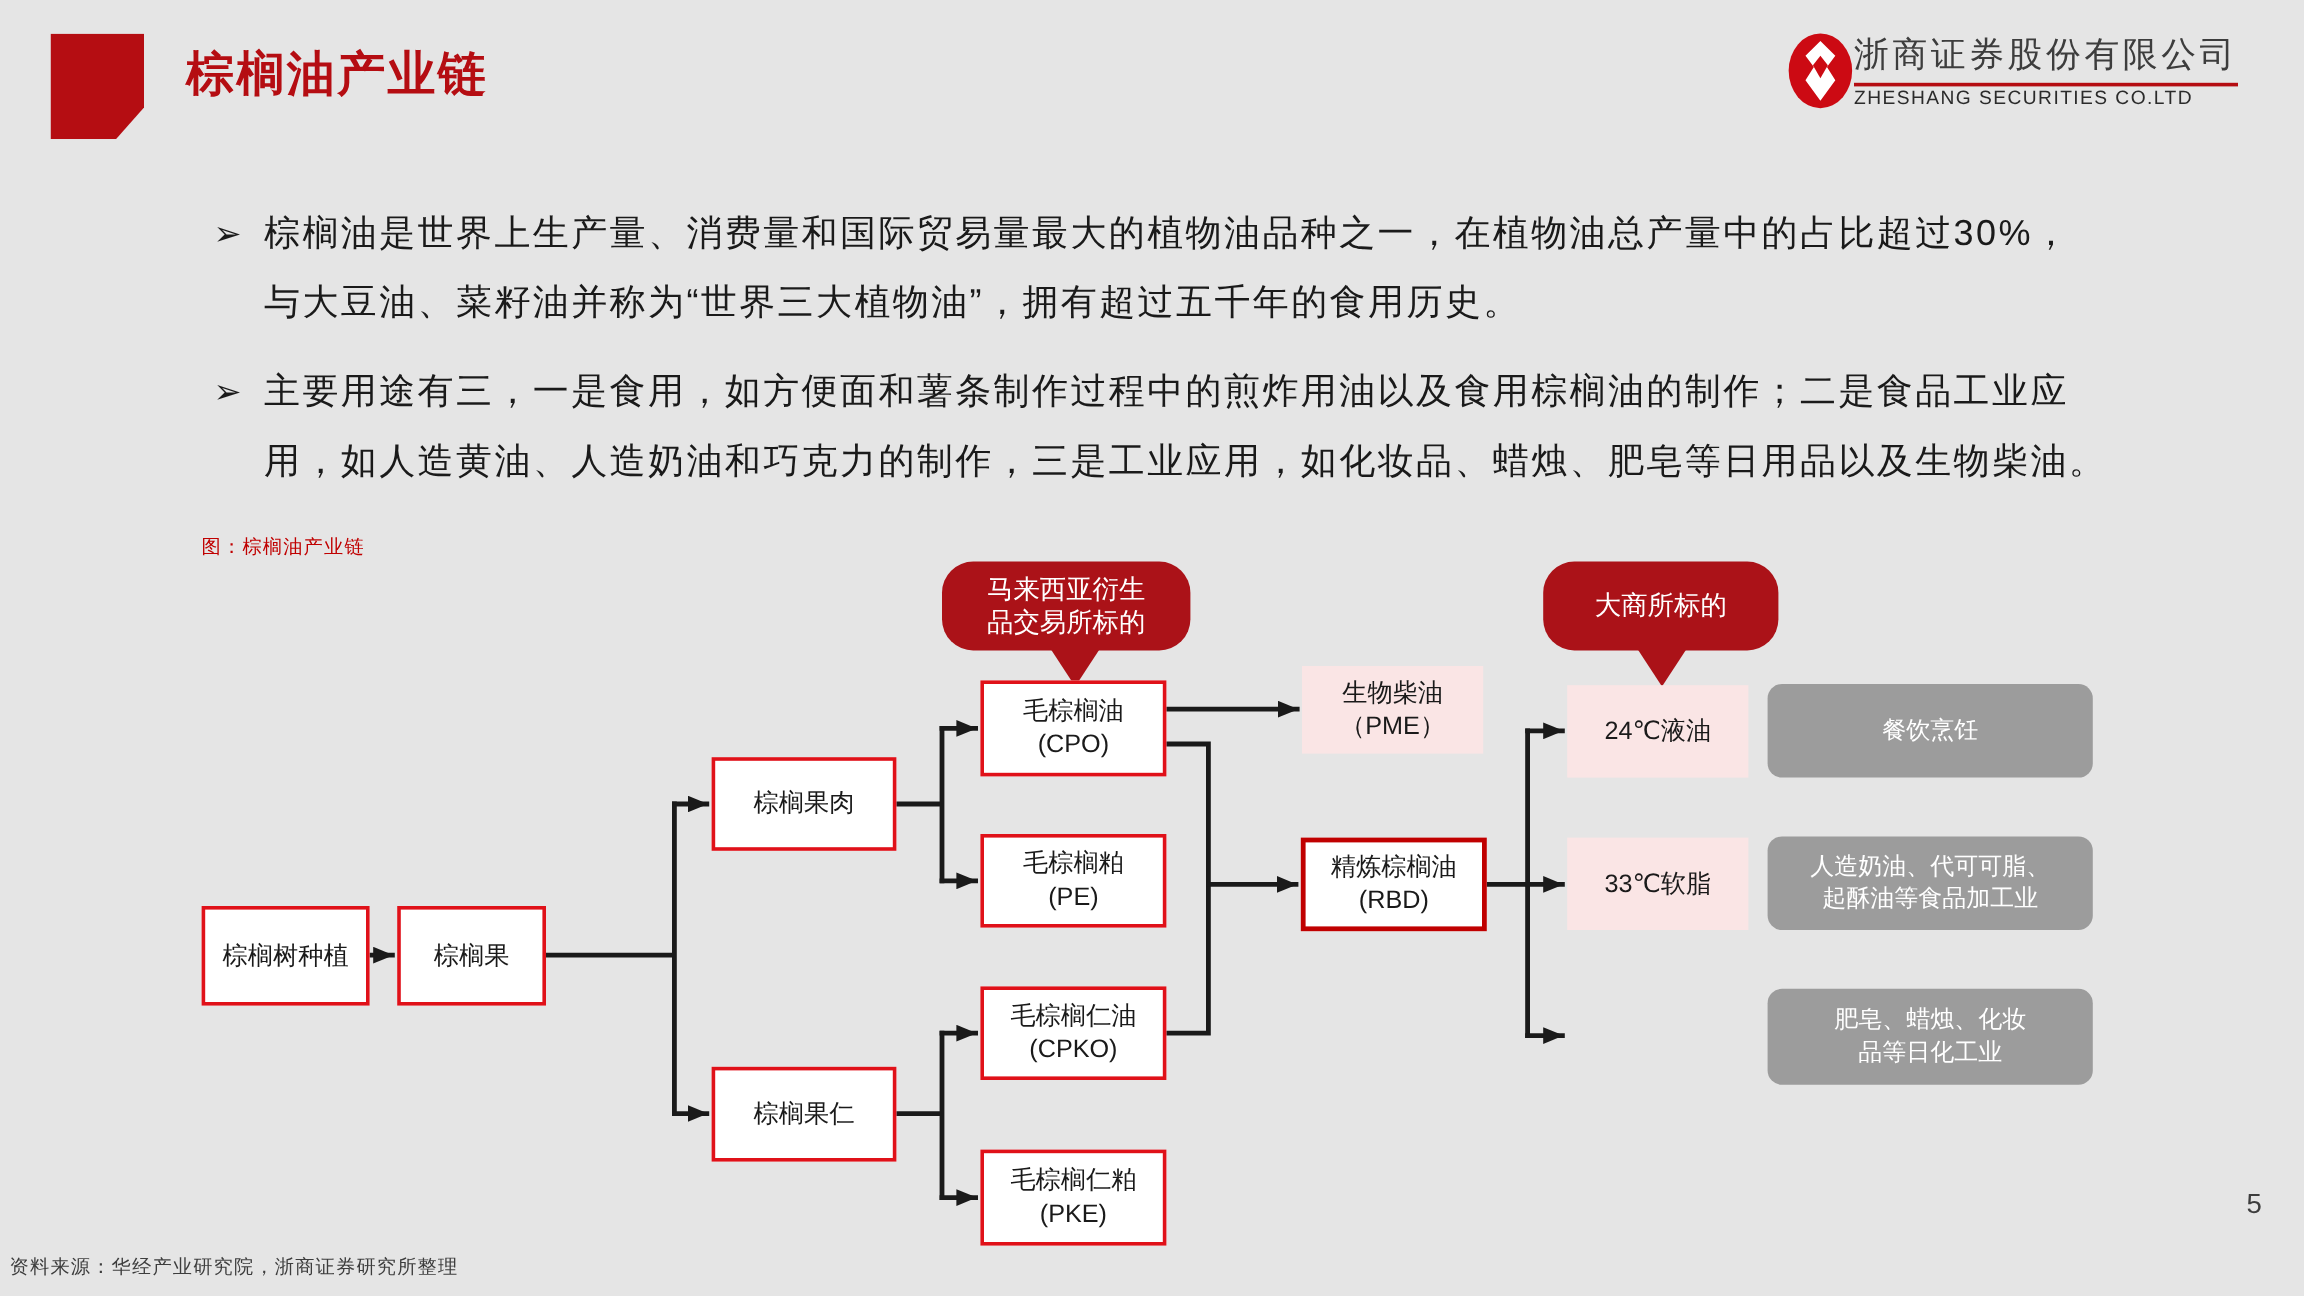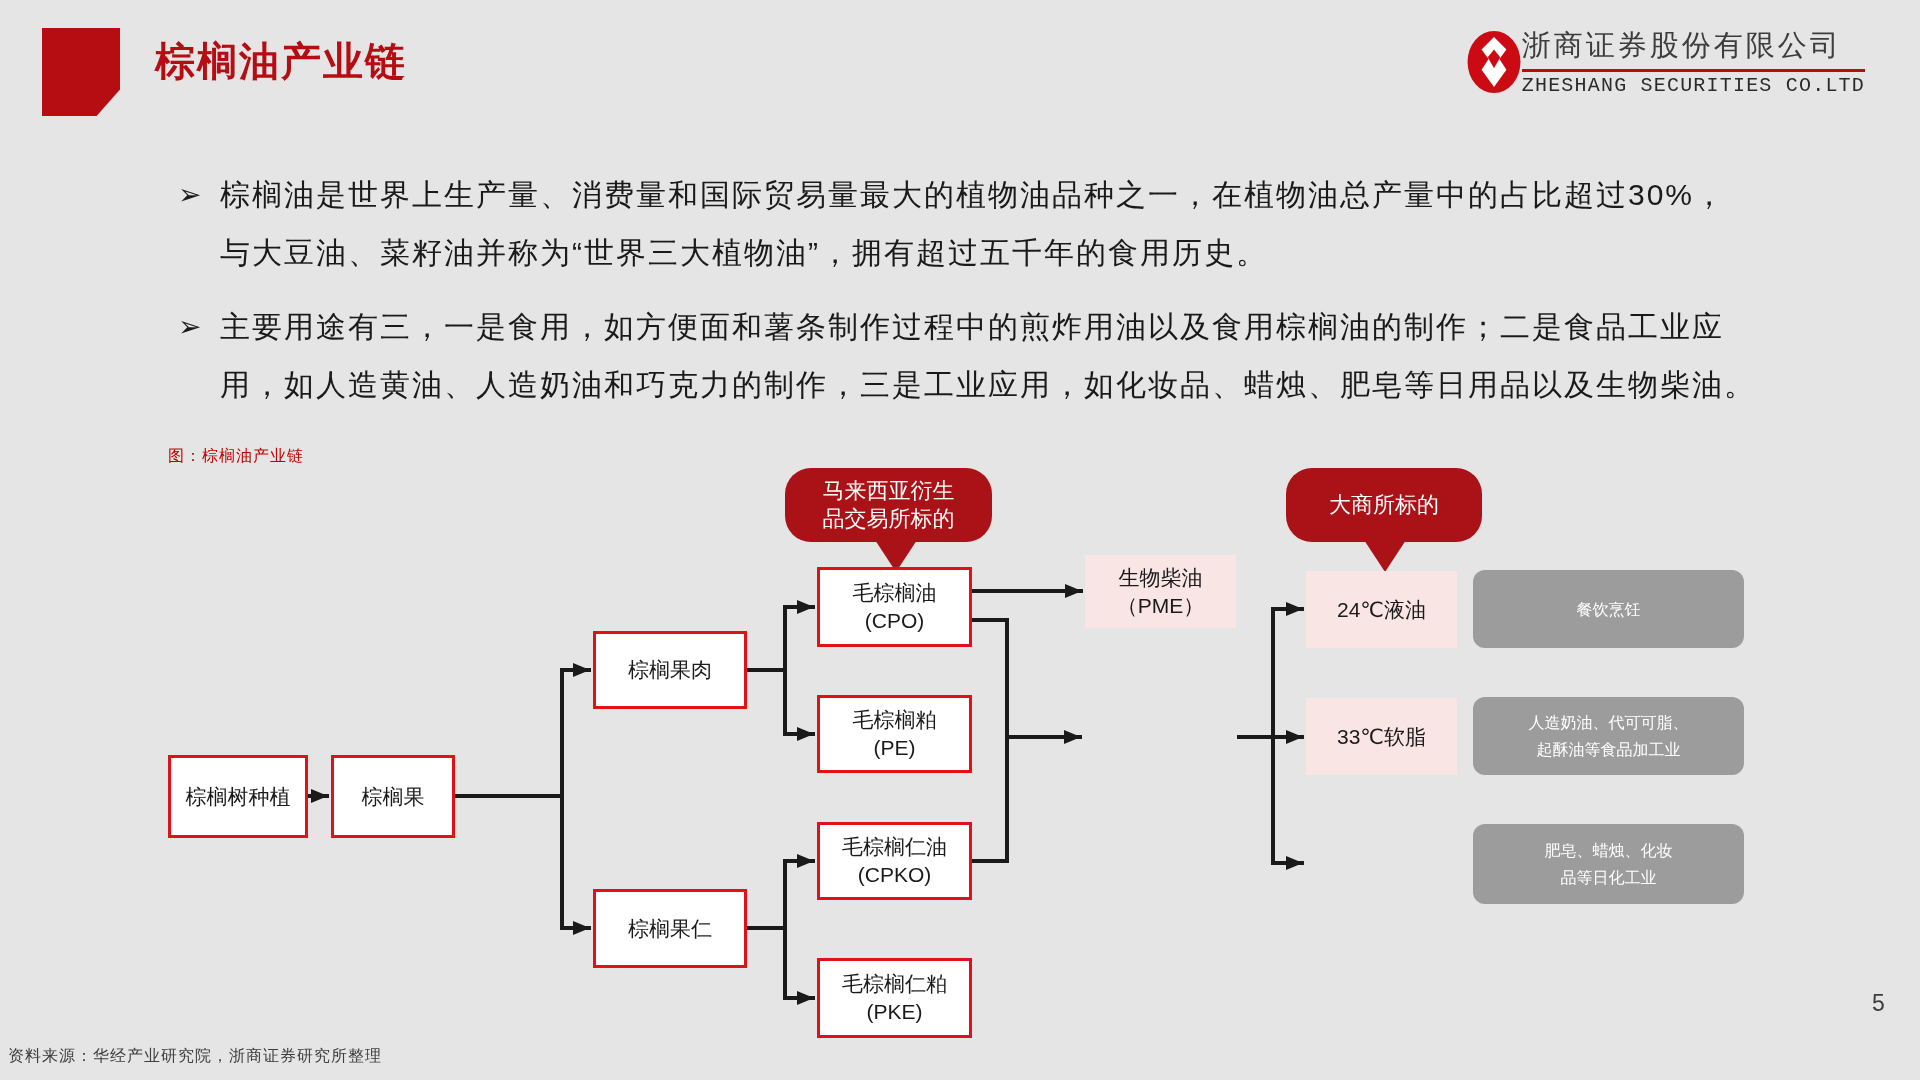--- a/index.html
+++ b/index.html
@@ -10,41 +10,41 @@
   .corner-mark{position:absolute;left:42px;top:28px;width:78px;height:88px;
     background:var(--accent-red,#B50D12);
     clip-path:polygon(0 0,100% 0,100% 70%,70% 100%,0 100%);}
   .title{position:absolute;left:155px;top:34px;margin:0;font-size:40px;font-weight:bold;
     color:var(--accent-red,#B50D12);letter-spacing:2px;}
   .brand{position:absolute;right:55px;top:26px;display:flex;align-items:center;}
   .brand-icon{width:56px;height:66px;flex:0 0 auto;}
   .brand-cn{font-family:"Liberation Serif","DejaVu Serif",serif;font-size:29px;color:#3d3d3d;
     letter-spacing:3px;white-space:nowrap;}
   .brand-rule{height:3px;background:var(--accent-red,#B50D12);margin:3px 0 2px 0;}
-  .brand-en{font-family:Liberation Mono, monospace;font-size:20px;color:#2b2b2b;
+  .brand-en{font-family:Liberation Sans, sans-serif;font-size:16px;color:#2b2b2b;
     letter-spacing:1.2px;white-space:nowrap;}
 
   
   .bullets{position:absolute;left:178px;top:166px;width:1640px;}
   .bullet{display:flex;margin-bottom:16px;}
   .bullet-marker{flex:0 0 42px;font-size:28px;line-height:58px;color:#1a1a1a;}
   .bullet-text{font-size:30px;line-height:58px;letter-spacing:2px;color:#1a1a1a;}
 
   
   .caption{position:absolute;left:168px;top:446px;font-size:16px;font-weight:normal;
     color:var(--caption-red,#C00000);letter-spacing:1px;}
 
   
   .connectors{position:absolute;left:0;top:0;width:1920px;height:1080px;pointer-events:none;}
   .node{position:absolute;display:flex;align-items:center;justify-content:center;text-align:center;
     font-size:21px;line-height:28px;white-space:pre-line;box-sizing:border-box;color:#1a1a1a;}
   .node.red{background:#fff;border:3px solid var(--box-border-red,#E01119);}
   .node.red-dark{background:#fff;border:4px solid var(--rbd-border-red,#C00000);}
   .node.pink{background:var(--pink-fill,#FAE5E5);border:none;}
-  .node.gray{background:var(--gray-fill,#9C9C9C);border:none;border-radius:12px;color:#fff;font-size:16px;line-height:27px;}
+  .node.gray{background:var(--gray-fill,#9C9C9C);border:none;border-radius:12px;color:#fff;font-size:20px;line-height:27px;}
 
   .callout{position:absolute;background:var(--callout-red,#AB1218);border-radius:26px;
     display:flex;align-items:center;justify-content:center;}
   .callout-text{color:#fff;font-size:22px;line-height:28px;text-align:center;white-space:pre-line;}
   .callout-tail{position:absolute;bottom:-30px;width:0;height:0;
     border-left:21px solid transparent;border-right:21px solid transparent;
     border-top:32px solid var(--callout-red,#AB1218);}
 
   
   .source{position:absolute;left:8px;top:1046px;font-size:16px;color:#3d3d3d;letter-spacing:1px;}
@@ -140,20 +140,22 @@
   <div class="node red" style="left:817px;top:567px;width:155px;height:80px">毛棕榈油
 (CPO)</div>
   <div class="node red" style="left:817px;top:695px;width:155px;height:78px">毛棕榈粕
 (PE)</div>
   <div class="node red" style="left:817px;top:822px;width:155px;height:78px">毛棕榈仁油
 (CPKO)</div>
   <div class="node red" style="left:817px;top:958px;width:155px;height:80px">毛棕榈仁粕
 (PKE)</div>
   <div class="node pink" style="left:1085px;top:555px;width:151px;height:73px">生物柴油
 （PME）</div>
+  <div class="node red-dark" style="left:1084px;top:698px;width:155px;height:78px">精炼棕榈油
+(RBD)</div>
   <div class="node pink" style="left:1306px;top:571px;width:151px;height:77px">24℃液油</div>
   <div class="node pink" style="left:1306px;top:698px;width:151px;height:77px">33℃软脂</div>
   <div class="node gray" style="left:1473px;top:570px;width:271px;height:78px">餐饮烹饪</div>
   <div class="node gray" style="left:1473px;top:697px;width:271px;height:78px">人造奶油、代可可脂、
 起酥油等食品加工业</div>
   <div class="node gray" style="left:1473px;top:824px;width:271px;height:80px">肥皂、蜡烛、化妆
 品等日化工业</div>
 
   <div class="source">资料来源：华经产业研究院，浙商证券研究所整理</div>
   <div class="page-num">5</div>

